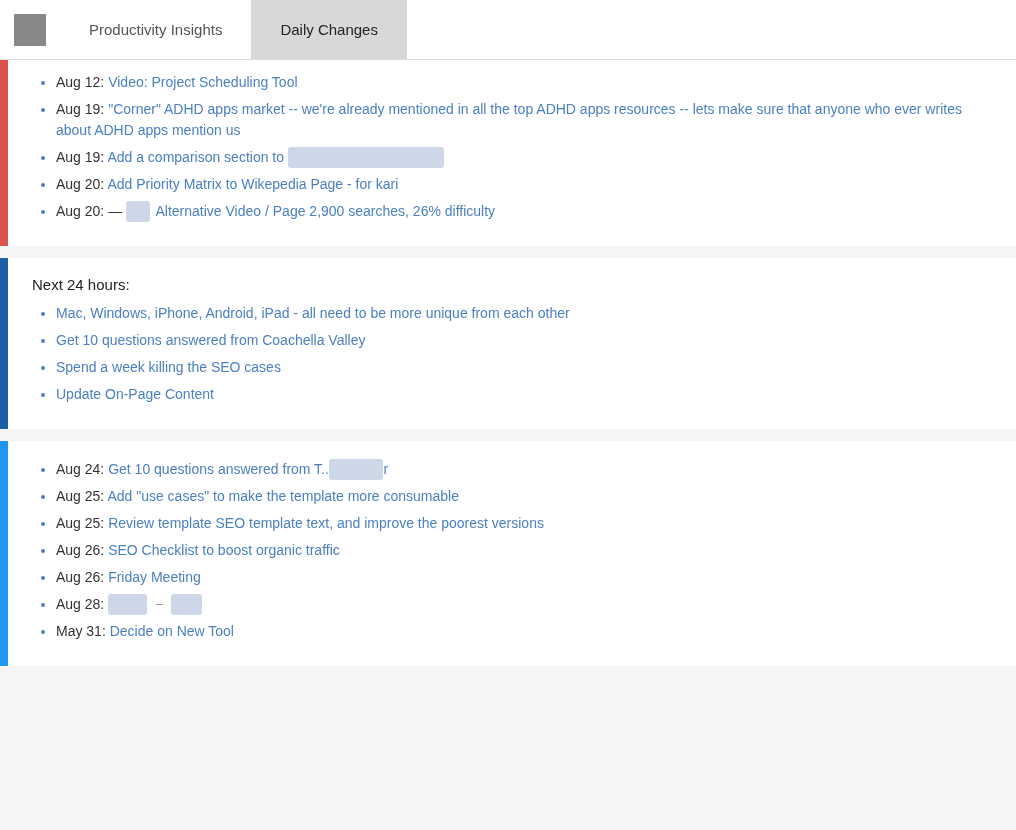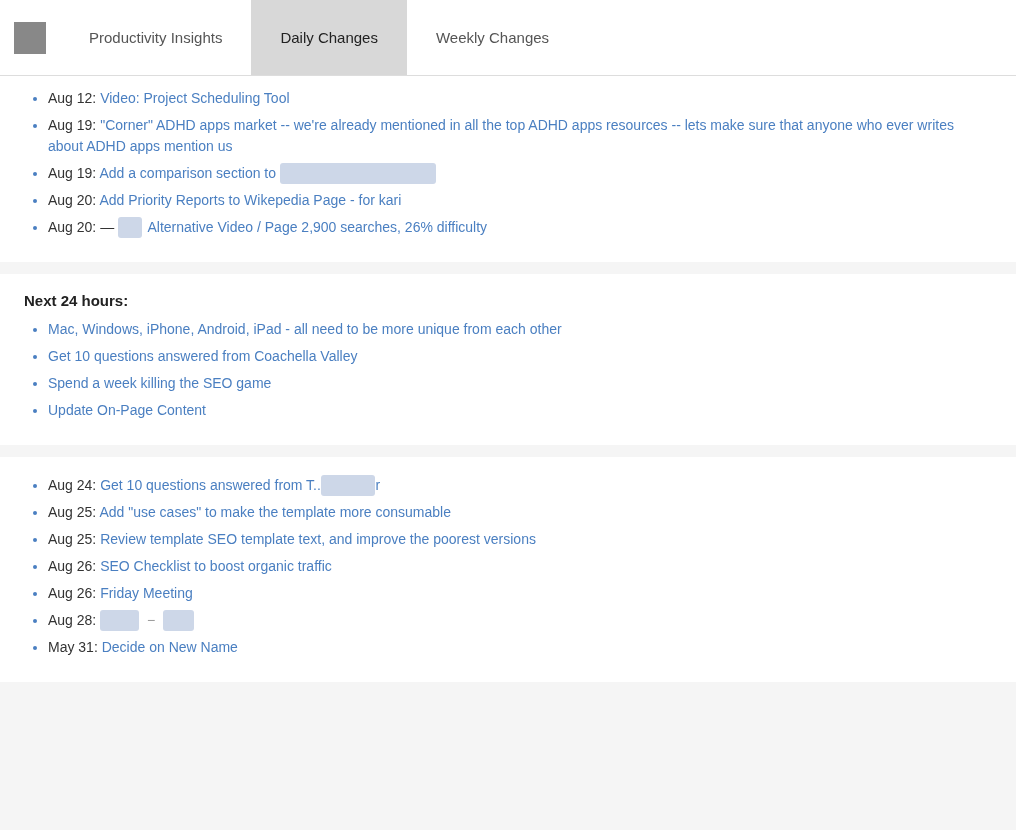--- a/index.html
+++ b/index.html
@@ -11,21 +11,21 @@
       width: 1016px;
     }
 
     
     .header {
       display: flex;
       align-items: center;
       background: #fff;
       border-bottom: 1px solid #ddd;
       padding: 0;
-      height: 76px;
+      height: 60px;
     }
     .logo-box {
       width: 60px;
       height: 60px;
       display: flex;
       align-items: center;
       justify-content: center;
       flex-shrink: 0;
     }
     .logo-square {
@@ -60,38 +60,38 @@
     .content {
       padding: 0;
       background: #f5f5f5;
     }
 
     
     .section-card {
       background: #fff;
       margin-bottom: 12px;
       display: flex;
-      flex-direction: column;
+      flex-direction: row;
       justify-content: flex-end;
     }
     .section-bar {
       width: 8px;
       flex-shrink: 0;
     }
     .section-bar.red { background: #d9534f; }
     .section-bar.blue-dark { background: #1a5fa8; }
     .section-bar.blue-light { background: #2196f3; }
 
     .section-body {
       padding: 18px 24px;
       flex: 1;
     }
 
     .section-title {
-      font-weight: bold;
+      font-weight: normal;
       font-size: 15px;
       color: #222;
       margin-bottom: 10px;
     }
 
     .item-list {
       list-style: disc;
       padding-left: 24px;
     }
     .item-list li {
@@ -130,59 +130,56 @@
   <div class="logo-box">
     <div class="logo-square"></div>
   </div>
   <nav class="tabs">
     <div class="tab">
       <span>Productivity Insights</span>
     </div>
     <div class="tab active">
       <span>Daily Changes</span>
     </div>
-    <div class="tab">
-      <span>Weekly Changes</span>
-    </div>
   </nav>
 </div>
 
 <div class="content">
 
   <div class="section-card continuation">
     <div class="section-bar red"></div>
     <div class="section-body">
       <ul class="item-list">
         <li>
           <span class="date-label">Aug 12: </span><span class="link-text">Video: Project Scheduling Tool</span>
         </li>
         <li>
           <span class="date-label">Aug 19: </span><span class="link-text">"Corner" ADHD apps market -- we're already mentioned in all the top ADHD apps resources -- lets make sure that anyone who ever writes about ADHD apps mention us</span>
         </li>
         <li>
           <span class="date-label">Aug 19: </span><span class="link-text">Add a comparison section to </span><span class="blurred">&nbsp;&nbsp;&nbsp;&nbsp;&nbsp;&nbsp;&nbsp;&nbsp;&nbsp;&nbsp;&nbsp;&nbsp;&nbsp;&nbsp;&nbsp;&nbsp;&nbsp;&nbsp;&nbsp;&nbsp;&nbsp;&nbsp;&nbsp;&nbsp;&nbsp;&nbsp;&nbsp;&nbsp;&nbsp;&nbsp;&nbsp;&nbsp;&nbsp;&nbsp;&nbsp;&nbsp;&nbsp;&nbsp;&nbsp;&nbsp;</span>
         </li>
         <li>
-          <span class="date-label">Aug 20: </span><span class="link-text">Add Priority Reports to Wikepedia Page - for kari</span>
+          <span class="date-label">Aug 20: </span><span class="link-text">Add Priority Matrix to Wikepedia Page - for kari</span>
         </li>
         <li>
           <span class="date-label">Aug 20: </span><span style="color:#333; margin-right:4px;">—</span><span class="blurred" style="margin-right:6px;">&nbsp;&nbsp;&nbsp;&nbsp;&nbsp;&nbsp;</span><span class="link-text">Alternative Video / Page 2,900 searches, 26% difficulty</span>
         </li>
       </ul>
     </div>
   </div>
 
   <div class="section-card">
     <div class="section-bar blue-dark"></div>
     <div class="section-body">
       <div class="section-title">Next 24 hours:</div>
       <ul class="item-list">
         <li><span class="link-text">Mac, Windows, iPhone, Android, iPad - all need to be more unique from each other</span></li>
         <li><span class="link-text">Get 10 questions answered from Coachella Valley</span></li>
-        <li><span class="link-text">Spend a week killing the SEO game</span></li>
+        <li><span class="link-text">Spend a week killing the SEO cases</span></li>
         <li><span class="link-text">Update On-Page Content</span></li>
       </ul>
     </div>
   </div>
 
   <div class="section-card">
     <div class="section-bar blue-light"></div>
     <div class="section-body">
       <ul class="item-list">
         <li>
@@ -200,19 +197,19 @@
         <li>
           <span class="date-label">Aug 26: </span><span class="link-text">Friday Meeting</span>
         </li>
         <li>
           <span class="date-label">Aug 28: </span>
           <span class="blurred">&nbsp;&nbsp;&nbsp;&nbsp;&nbsp;&nbsp;&nbsp;&nbsp;&nbsp;&nbsp;</span>
           <span style="color:#999; margin: 0 4px;">−</span>
           <span class="blurred">&nbsp;&nbsp;&nbsp;&nbsp;&nbsp;&nbsp;&nbsp;&nbsp;</span>
         </li>
         <li>
-          <span class="date-label">May 31: </span><span class="link-text">Decide on New Name</span>
+          <span class="date-label">May 31: </span><span class="link-text">Decide on New Tool</span>
         </li>
       </ul>
     </div>
   </div>
 
 </div>
 
 </body></html>

